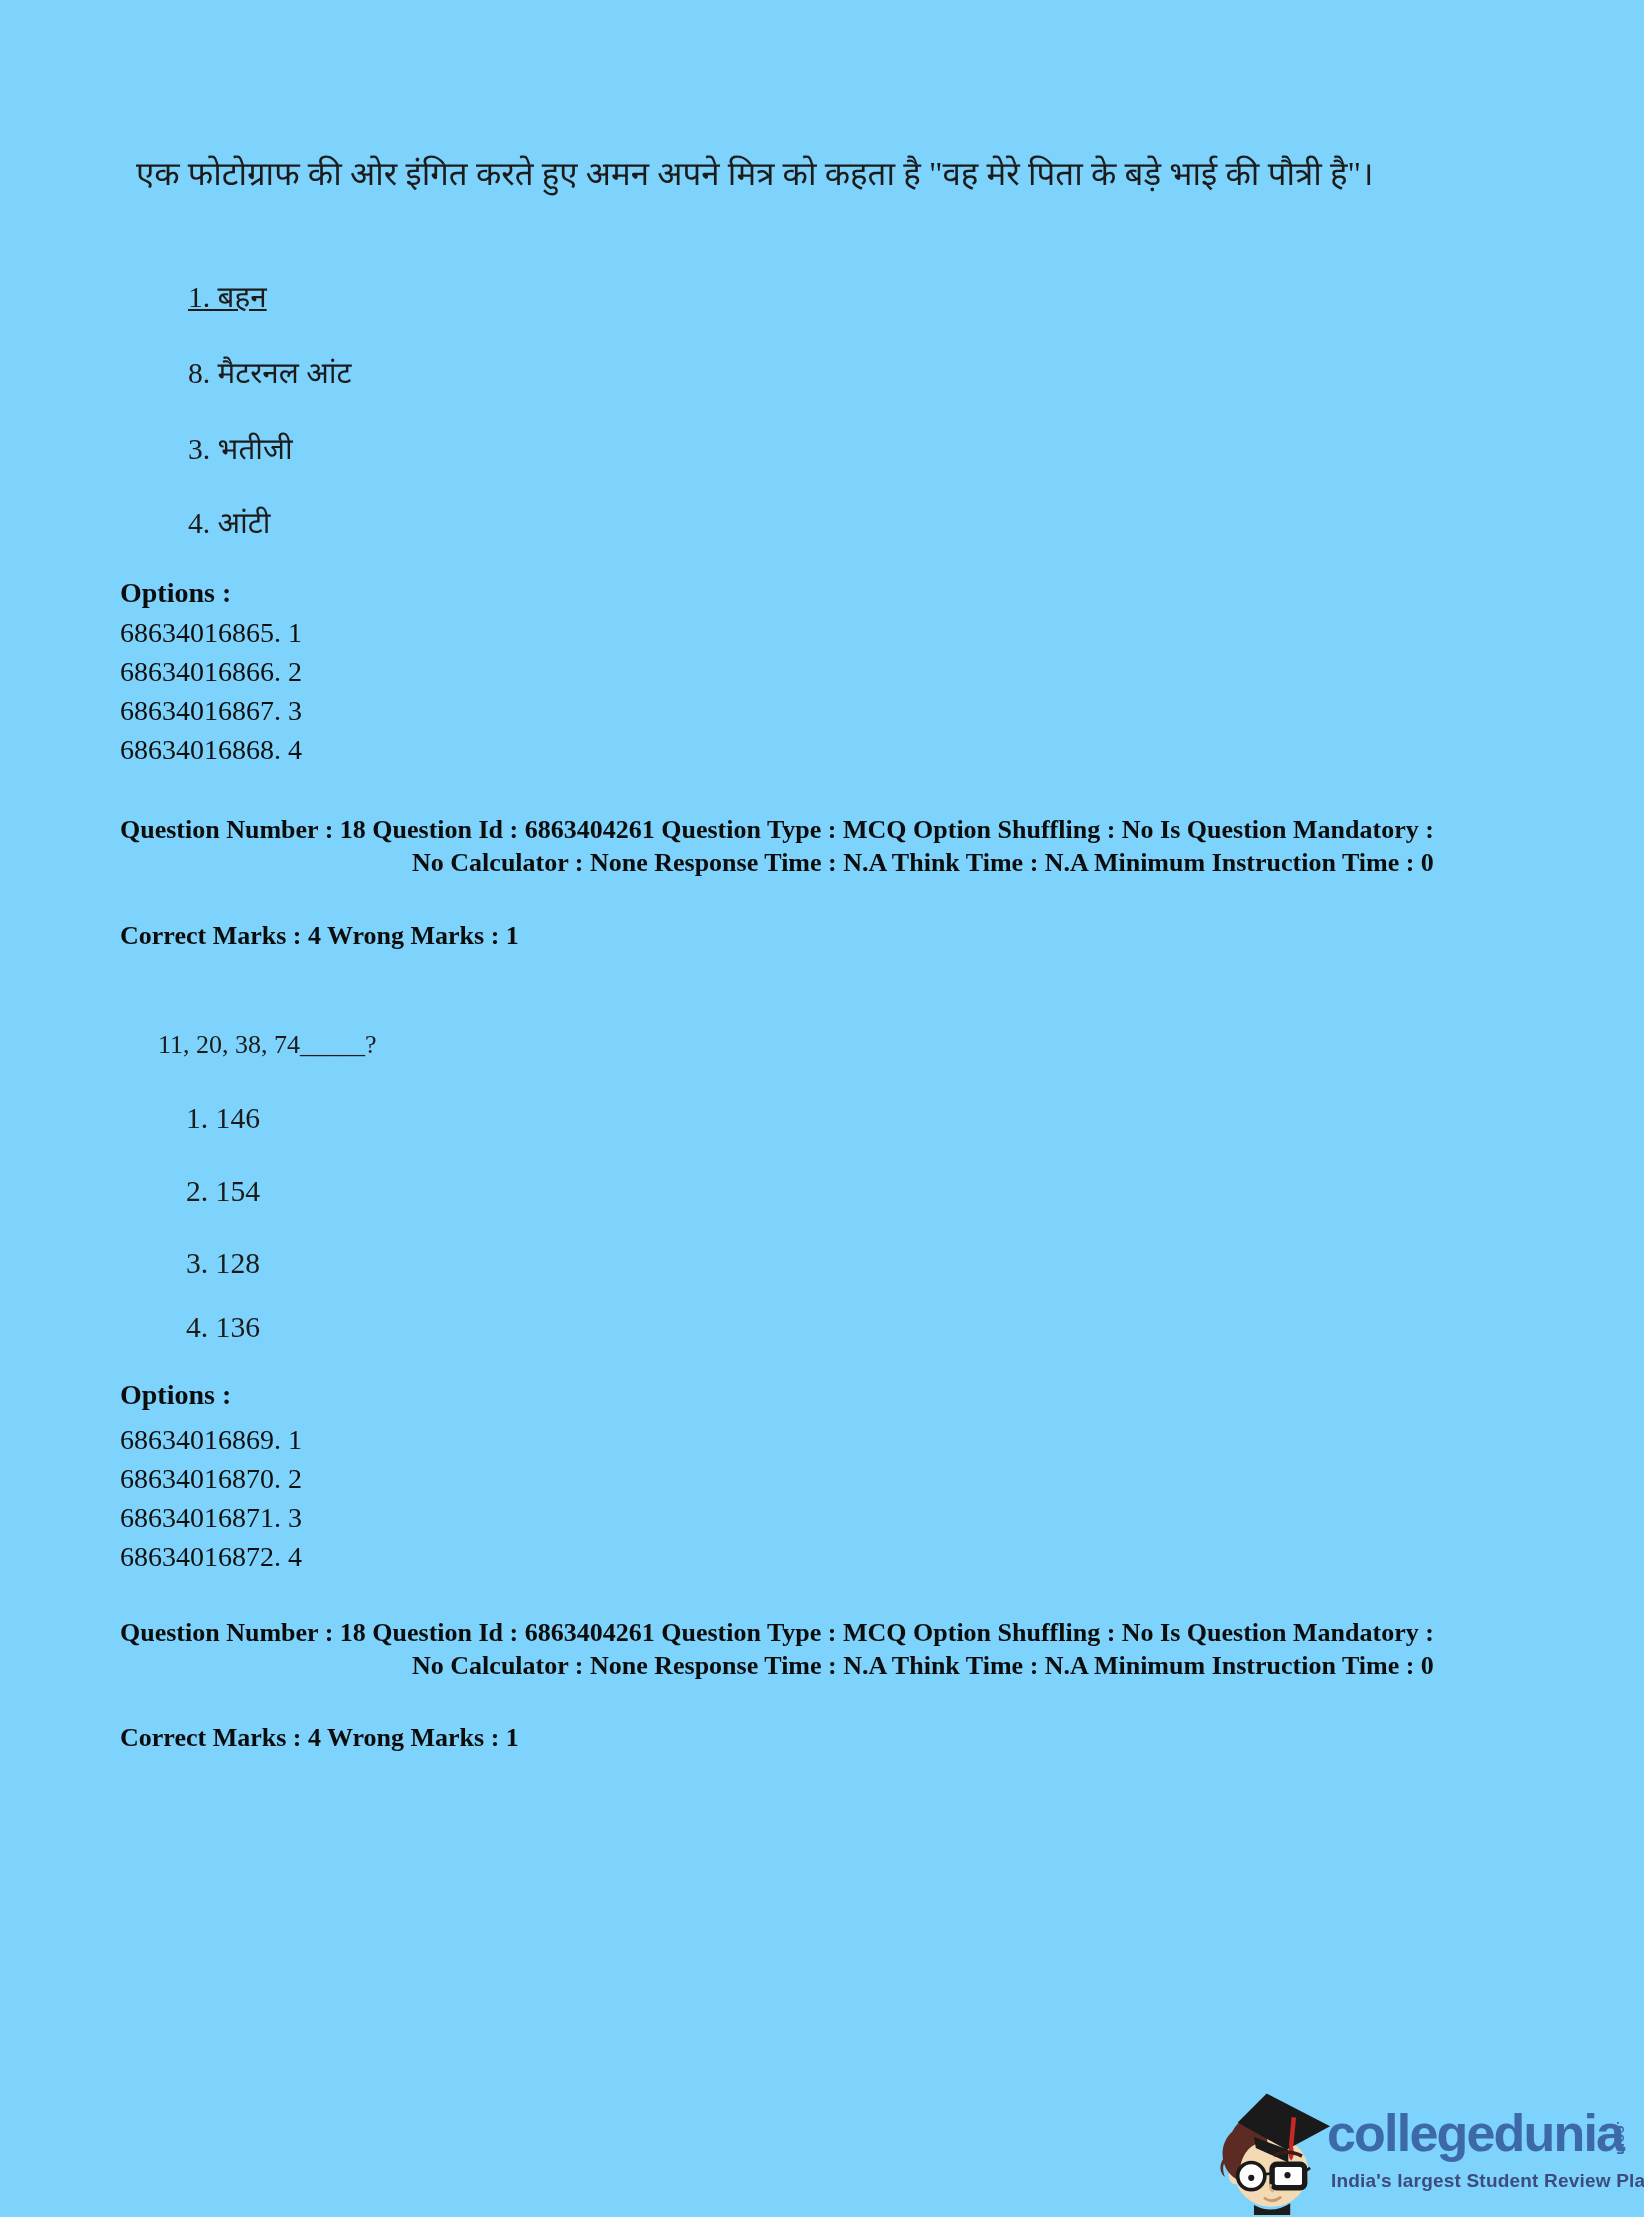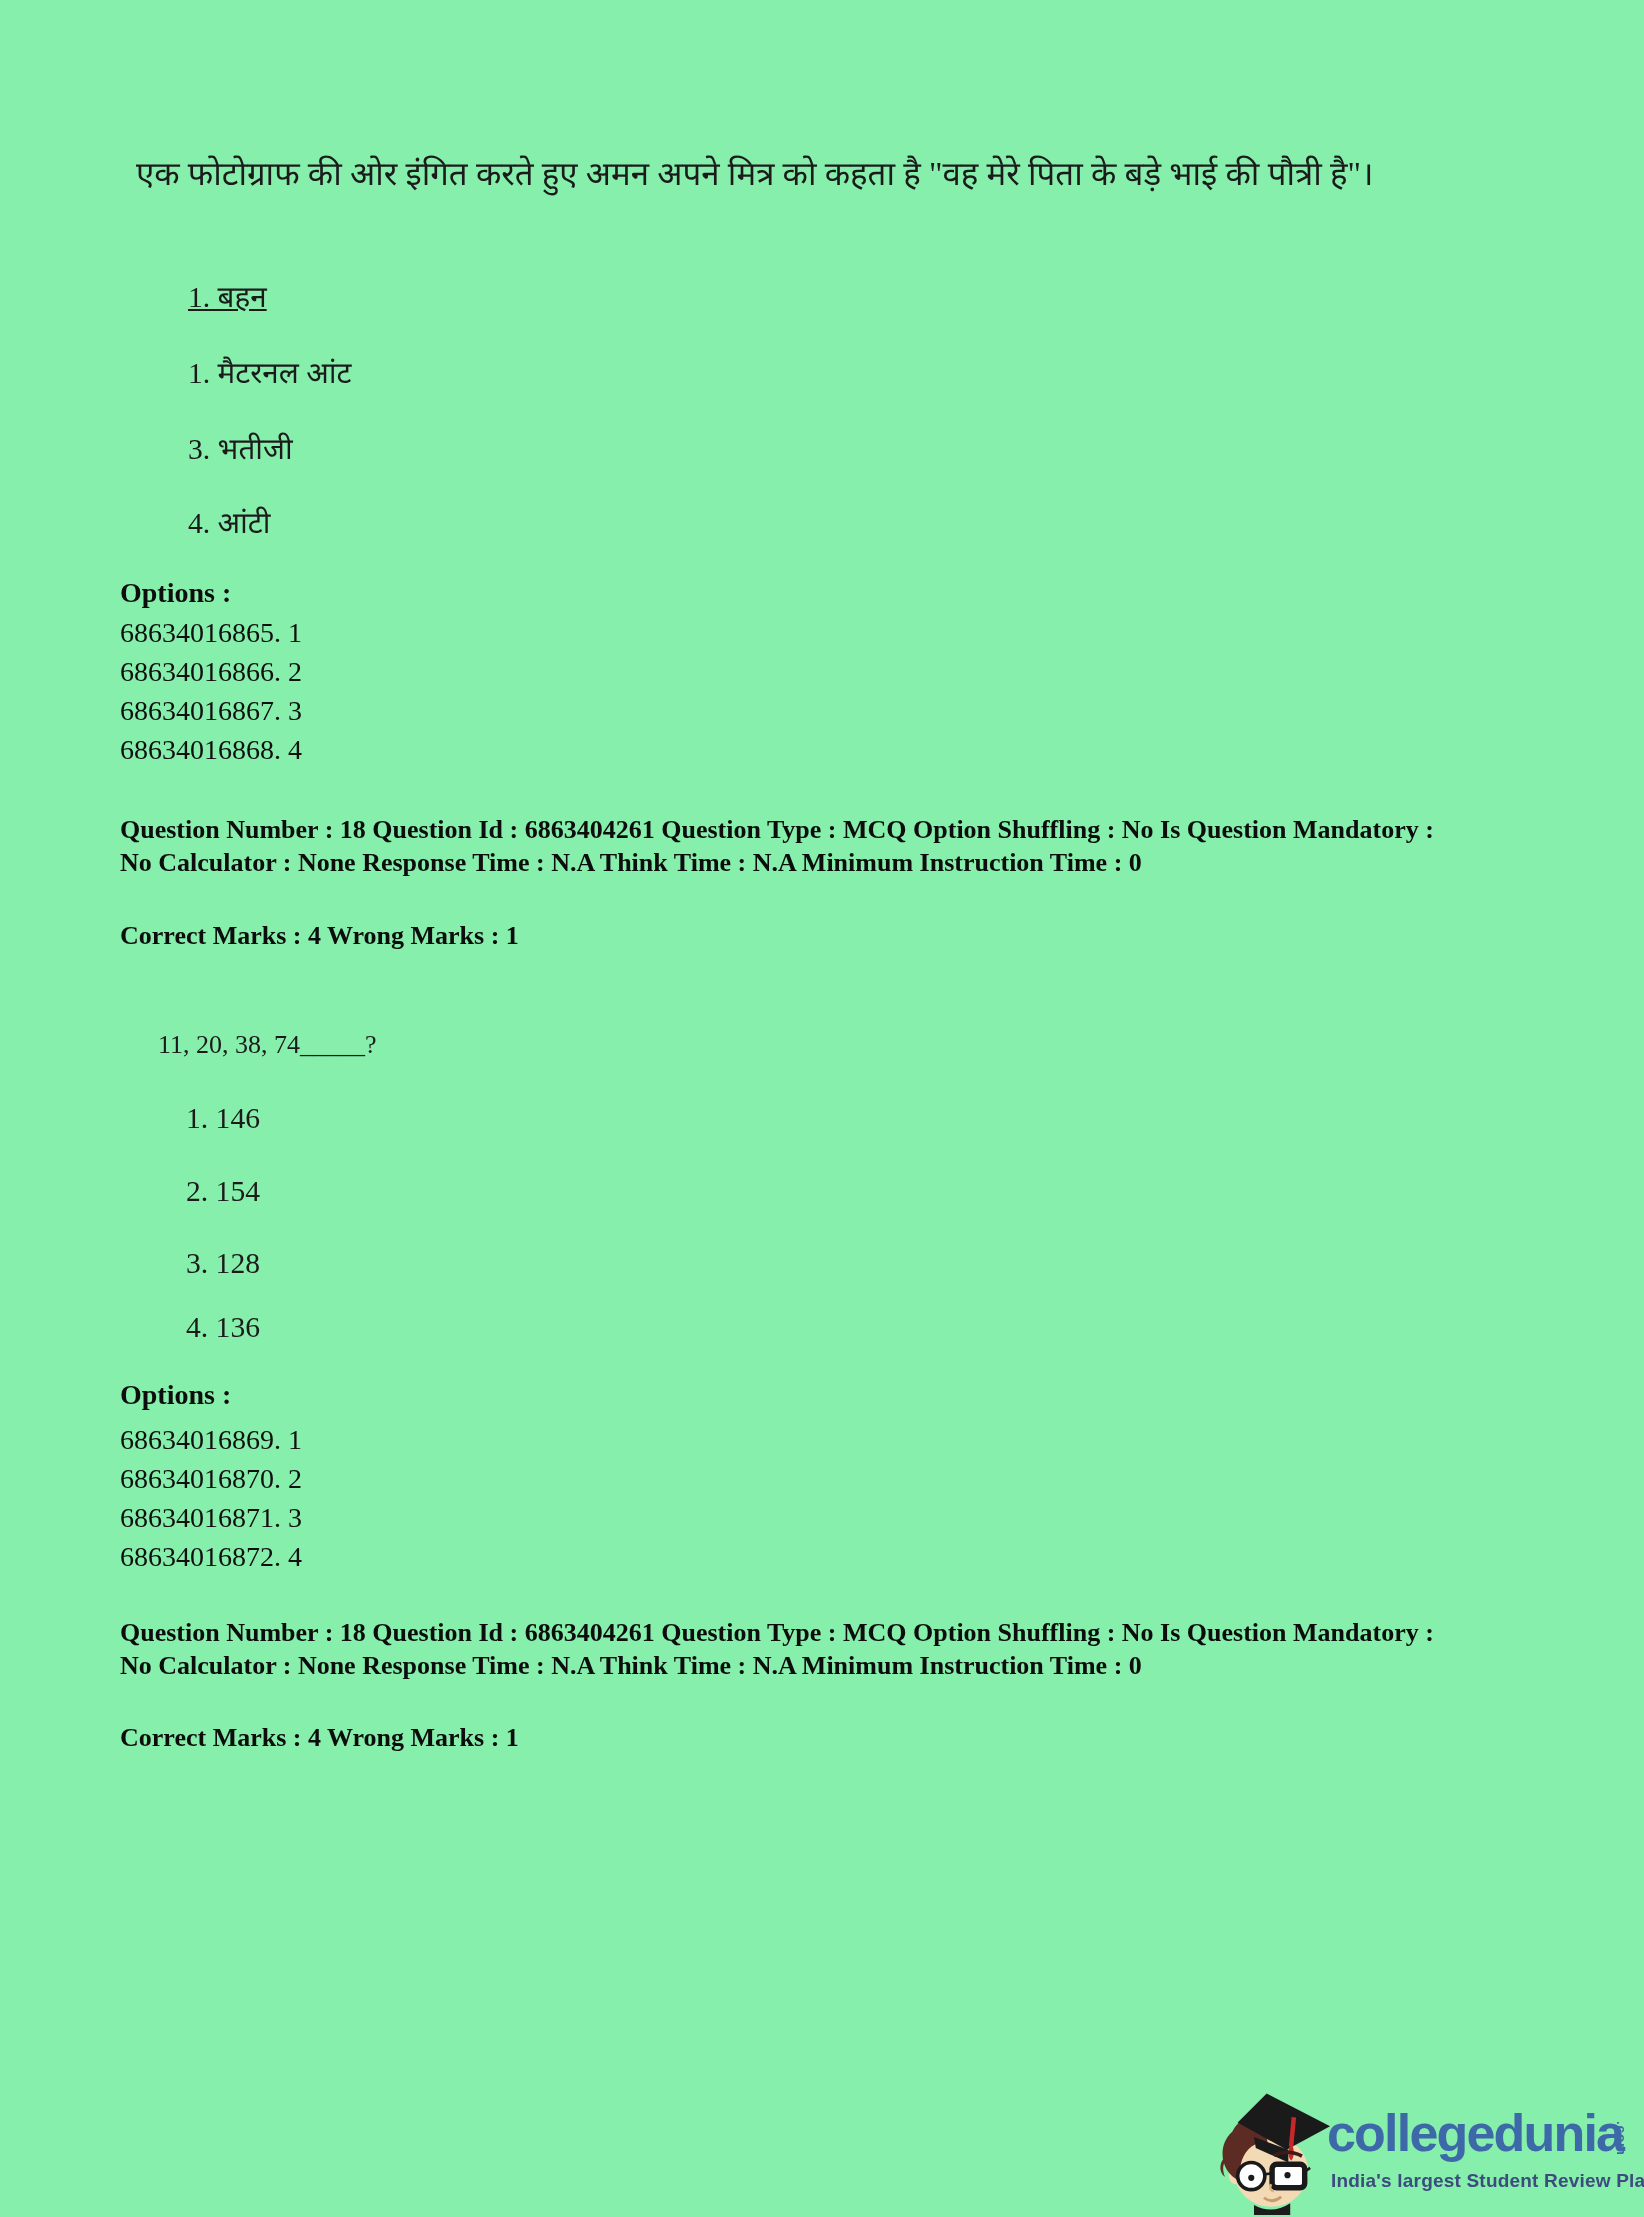--- a/index.html
+++ b/index.html
@@ -4,24 +4,25 @@
 <style>
   html, body {
     margin: 0;
     padding: 0;
     background: #ffffff;
   }
   .page {
     position: relative;
     width: 1644px;
     height: 2217px;
-    background: #86efac;
+    background: #7dd3fc;
     overflow: hidden;
     font-family: "Liberation Serif", "DejaVu Serif", serif;
     color: #141414;
+    text-align: right;
   }
   .abs { position: absolute; }
 
   
   .q-text {
     font-size: 33px;
     line-height: 49px;
     color: #1b1b1b;
     white-space: nowrap;
     font-family: "Liberation Serif", "DejaVu Serif", serif;
@@ -116,21 +117,21 @@
 </head>
 <body>
 
 <div class="page">
 
   <div class="abs q-text" style="left:136px; top:150px;">
     <div>एक फोटोग्राफ की ओर इंगित करते हुए अमन अपने मित्र को कहता है "वह मेरे पिता के बड़े भाई की पौत्री है"।</div>
   </div>
 
   <div class="abs choice" style="left:188px; top:279px;text-decoration:underline;">1. बहन</div>
-  <div class="abs choice" style="left:188px; top:355px;">1. मैटरनल आंट</div>
+  <div class="abs choice" style="left:188px; top:355px;">8. मैटरनल आंट</div>
   <div class="abs choice" style="left:188px; top:431px;">3. भतीजी</div>
   <div class="abs choice" style="left:188px; top:505px;">4. आंटी</div>
 
   <div class="abs options-label" style="left:120px; top:577px;">Options :</div>
 
   <div class="abs" style="left:120px; top:613px;">
     <div class="option-id">68634016865. 1</div>
     <div class="option-id">68634016866. 2</div>
     <div class="option-id">68634016867. 3</div>
     <div class="option-id">68634016868. 4</div>

